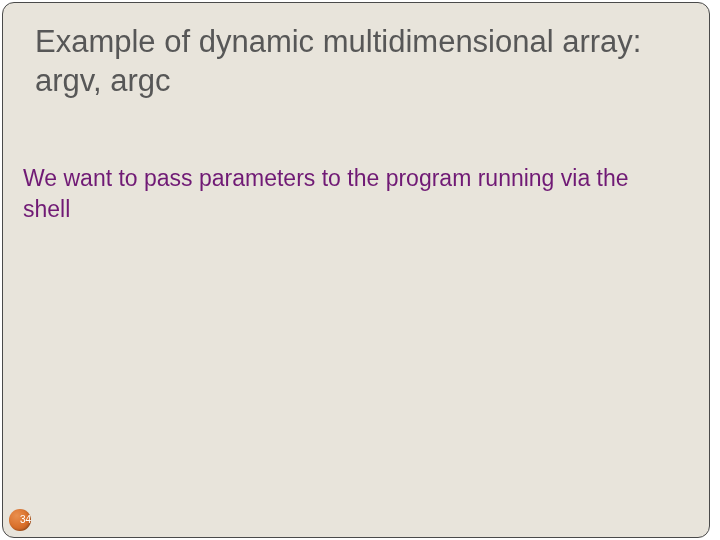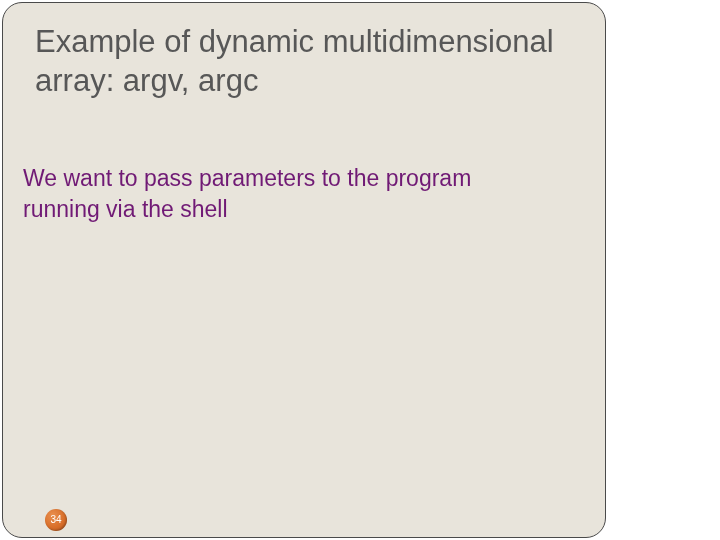--- a/index.html
+++ b/index.html
@@ -6,26 +6,26 @@
     margin: 0;
     padding: 0;
     width: 720px;
     height: 540px;
     background: #ffffff;
     font-family: Arial, Helvetica, sans-serif;
   }
   .slide {
     position: relative;
     box-sizing: border-box;
-    width: 604px;
+    width: 708px;
     height: 536px;
     margin: 2px;
     background: #e8e4db;
     border: 1px solid #4a4a4a;
-    border-radius: 20px;
+    border-radius: 12px;
     overflow: hidden;
   }
   .title {
     position: absolute;
     left: 32px;
     top: 20px;
     right: 40px;
     font-size: 31px;
     line-height: 1.25;
     color: #575757;
@@ -45,24 +45,23 @@
     position: absolute;
     left: 6px;
     bottom: 6px;
     width: 22px;
     height: 22px;
     border-radius: 50%;
     background: radial-gradient(circle at 35% 30%, #e98f4f 0%, #d96f2a 55%, #b9581f 100%);
     color: #ffffff;
     font-size: 10px;
     line-height: 22px;
-    text-align: center;
+    text-align: right;
     font-weight: 400;
     box-shadow: inset -1px -1px 2px rgba(0,0,0,0.25);
-    margin-left: 36px;
   }
 </style>
 </head>
 <body>
 
 <div class="slide">
   <div class="title">Example of dynamic multidimensional array: argv, argc</div>
   <div class="body">We want to pass parameters to the program running via the shell</div>
   <div class="pagenum">34</div>
 </div>

